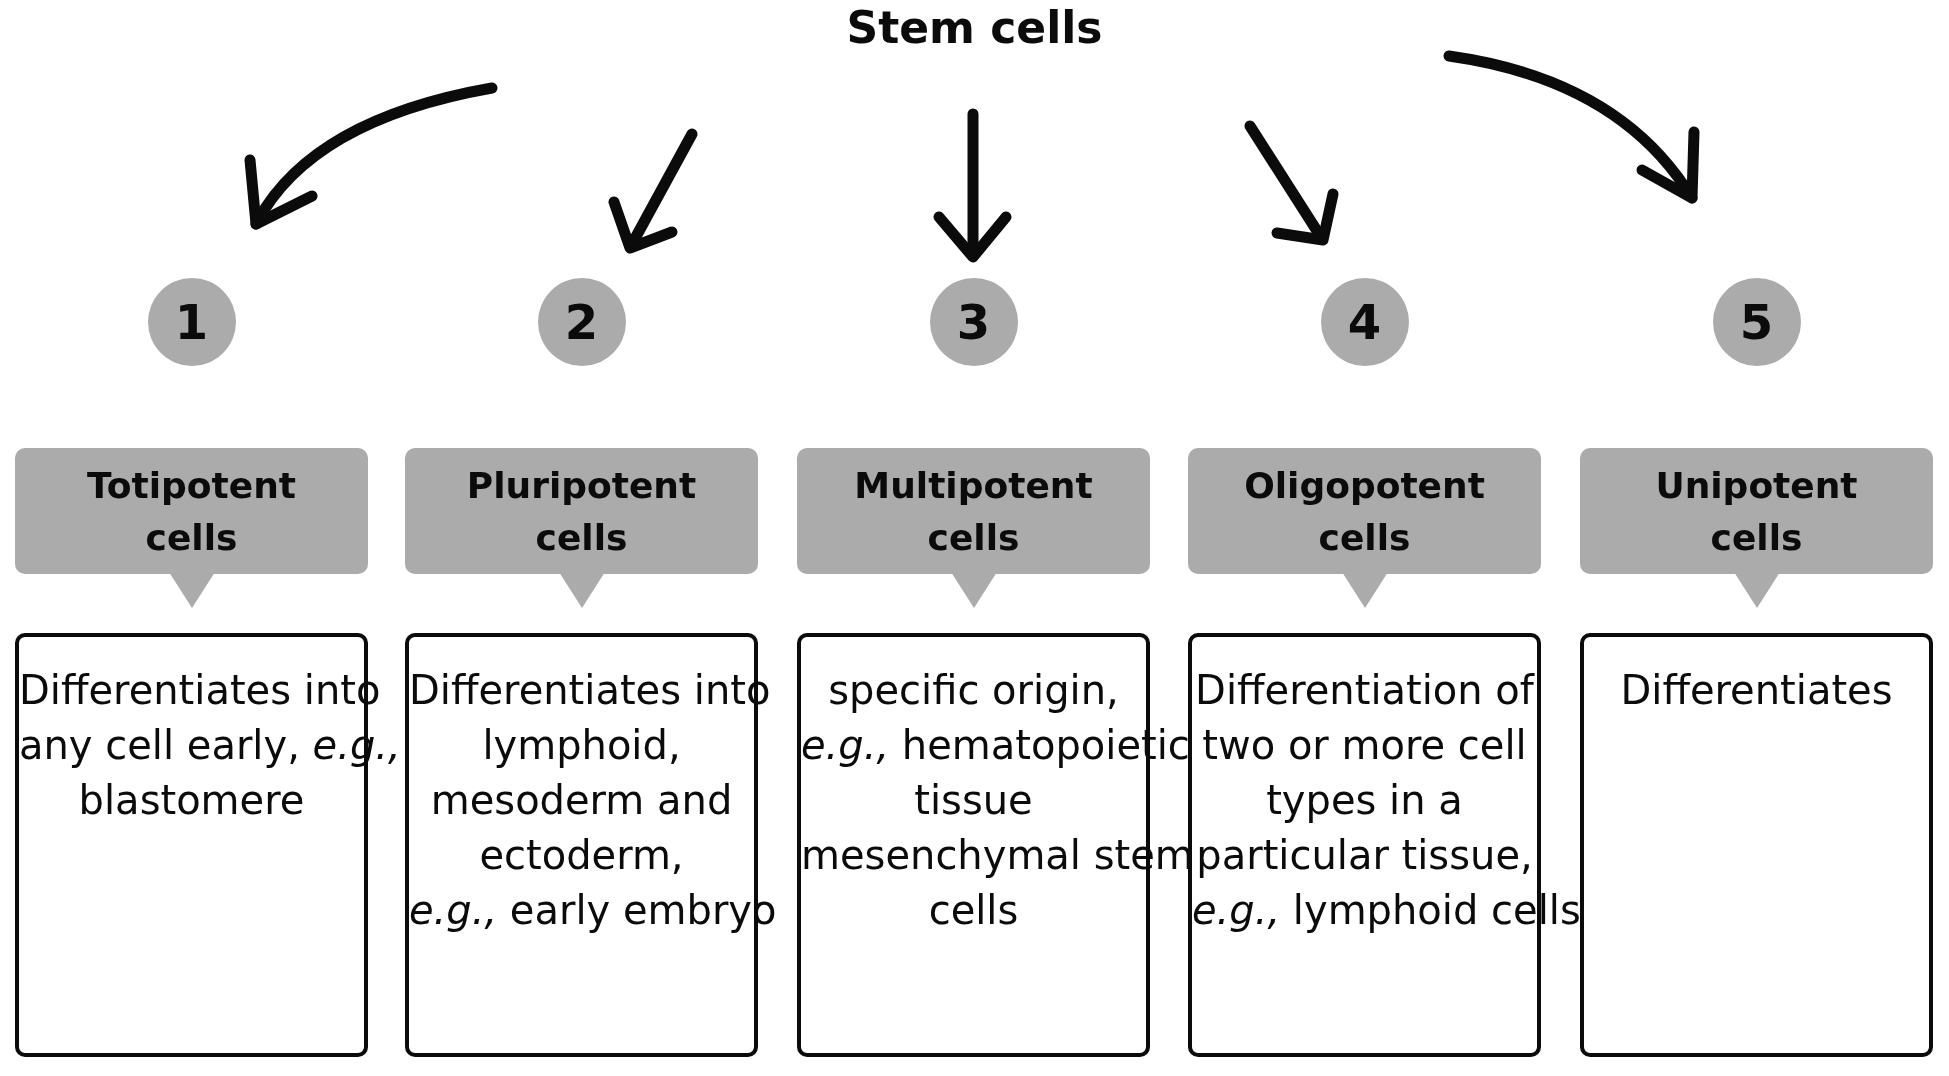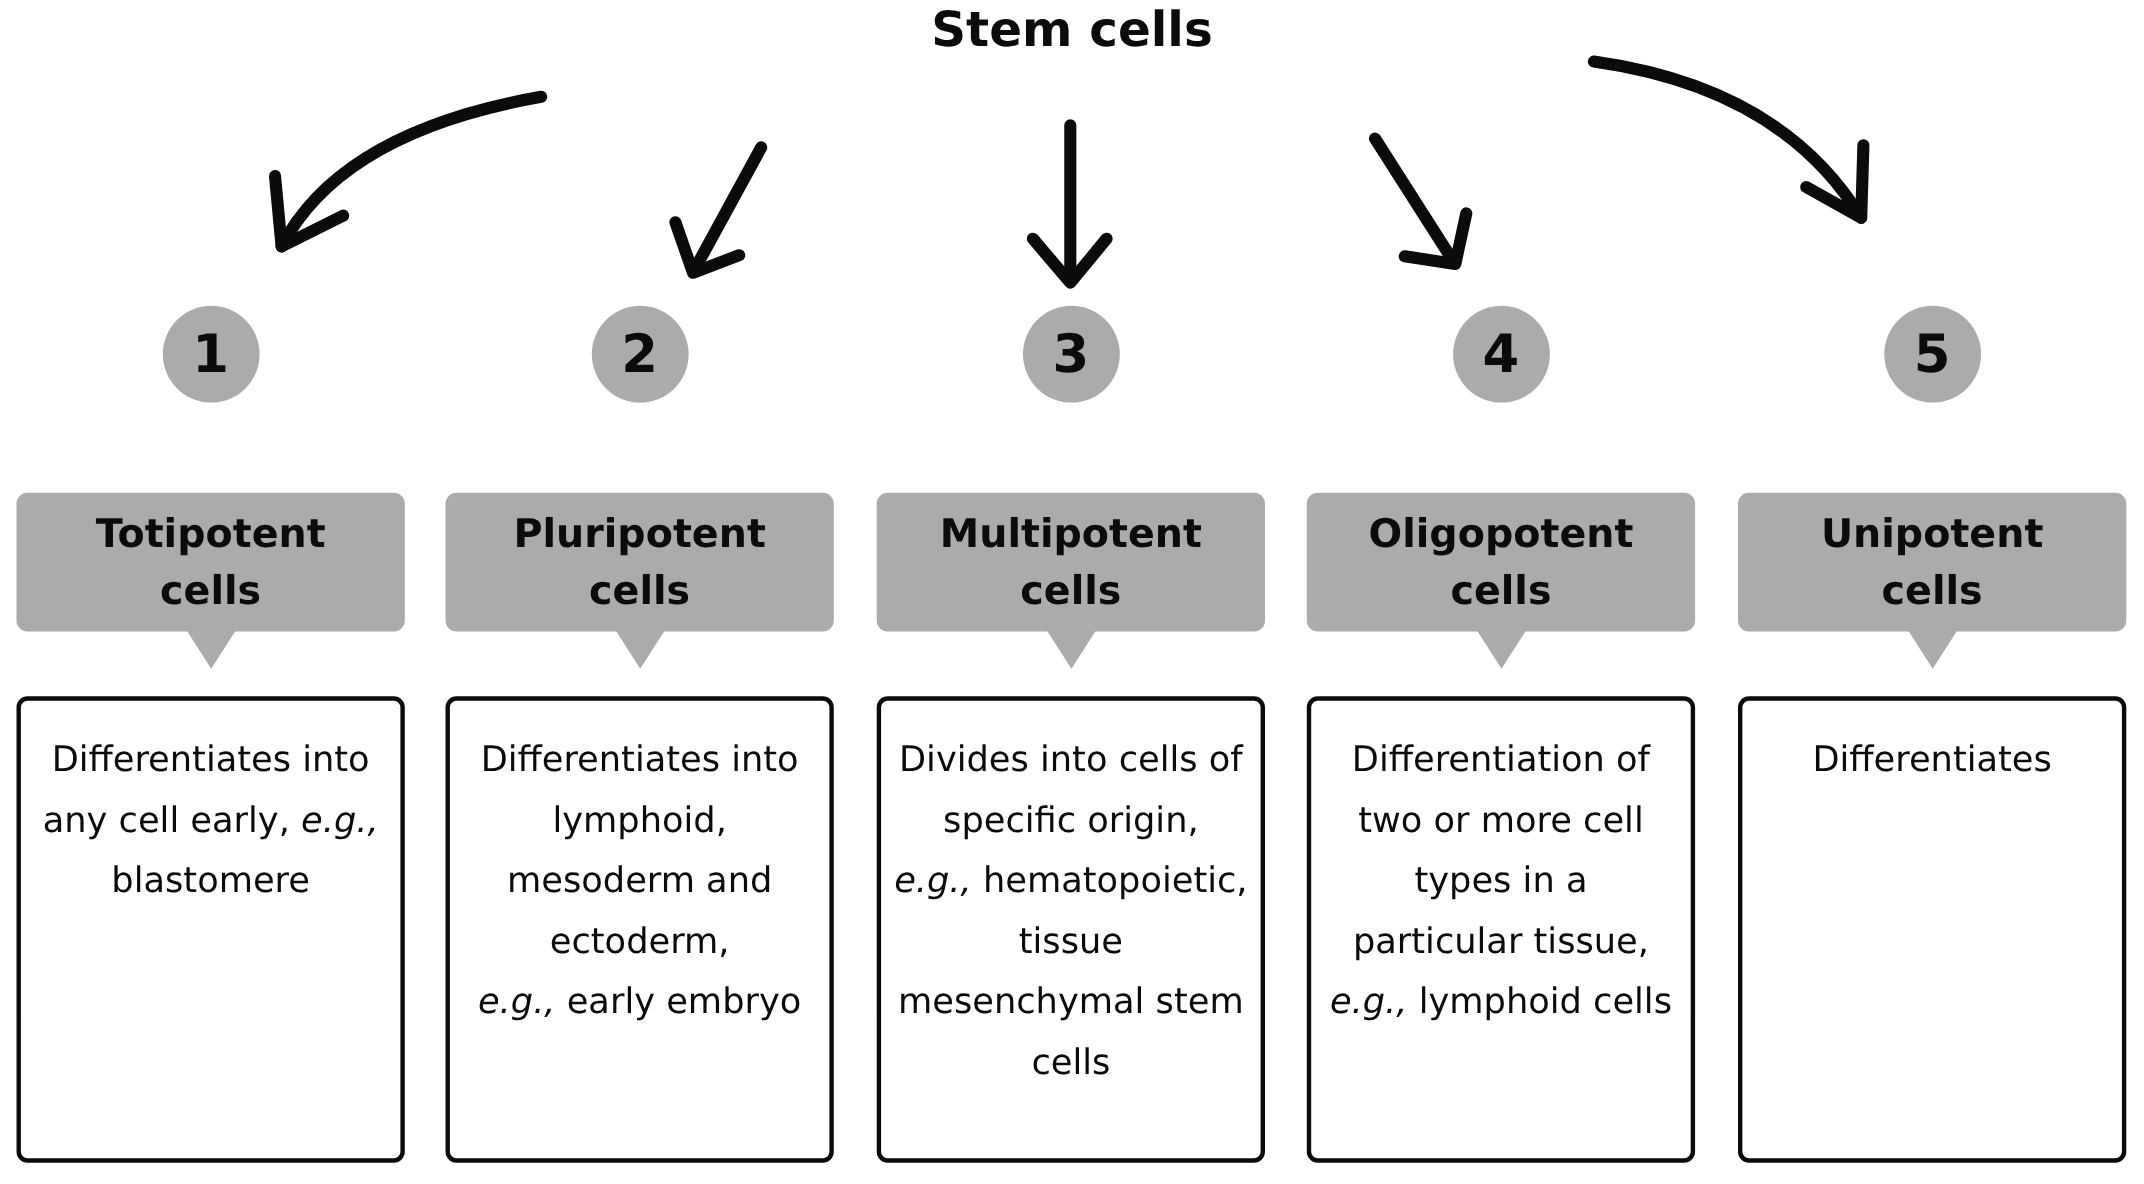--- a/index.html
+++ b/index.html
@@ -49,21 +49,21 @@
     border-right:23px solid transparent;
     border-top:36px solid var(--gray);
   }
   .body{
     position:absolute;top:633px;left:0;width:353px;height:424px;
     background:#ffffff;
     border:4px solid var(--ink);
     border-radius:10px;
     box-sizing:border-box;
     text-align:center;
-    font-size:32px;line-height:55px;
+    font-size:40px;line-height:55px;
     padding-top:26px;
     color:var(--ink);
   }
   .body .ln{white-space:nowrap;}
   .body .it{font-style:italic;}
 </style>
 </head>
 <body>
 
 <div class="stage">
@@ -125,21 +125,20 @@
     </div>
 
     <div class="col" style="left: 797px;">
       <div class="num">3</div>
       <div class="hdr">
         <div class="hl1">Multipotent</div>
         <div class="hl2">cells</div>
         <div class="tail"></div>
       </div>
       <div class="body">
-          <div class="ln"><span>Divides into cells of</span></div>
           <div class="ln"><span>specific origin,</span></div>
           <div class="ln"><span class="it">e.g.,</span><span> hematopoietic,</span></div>
           <div class="ln"><span>tissue</span></div>
           <div class="ln"><span>mesenchymal stem</span></div>
           <div class="ln"><span>cells</span></div>
         </div>
     </div>
 
     <div class="col" style="left: 1188px;">
       <div class="num">4</div>

